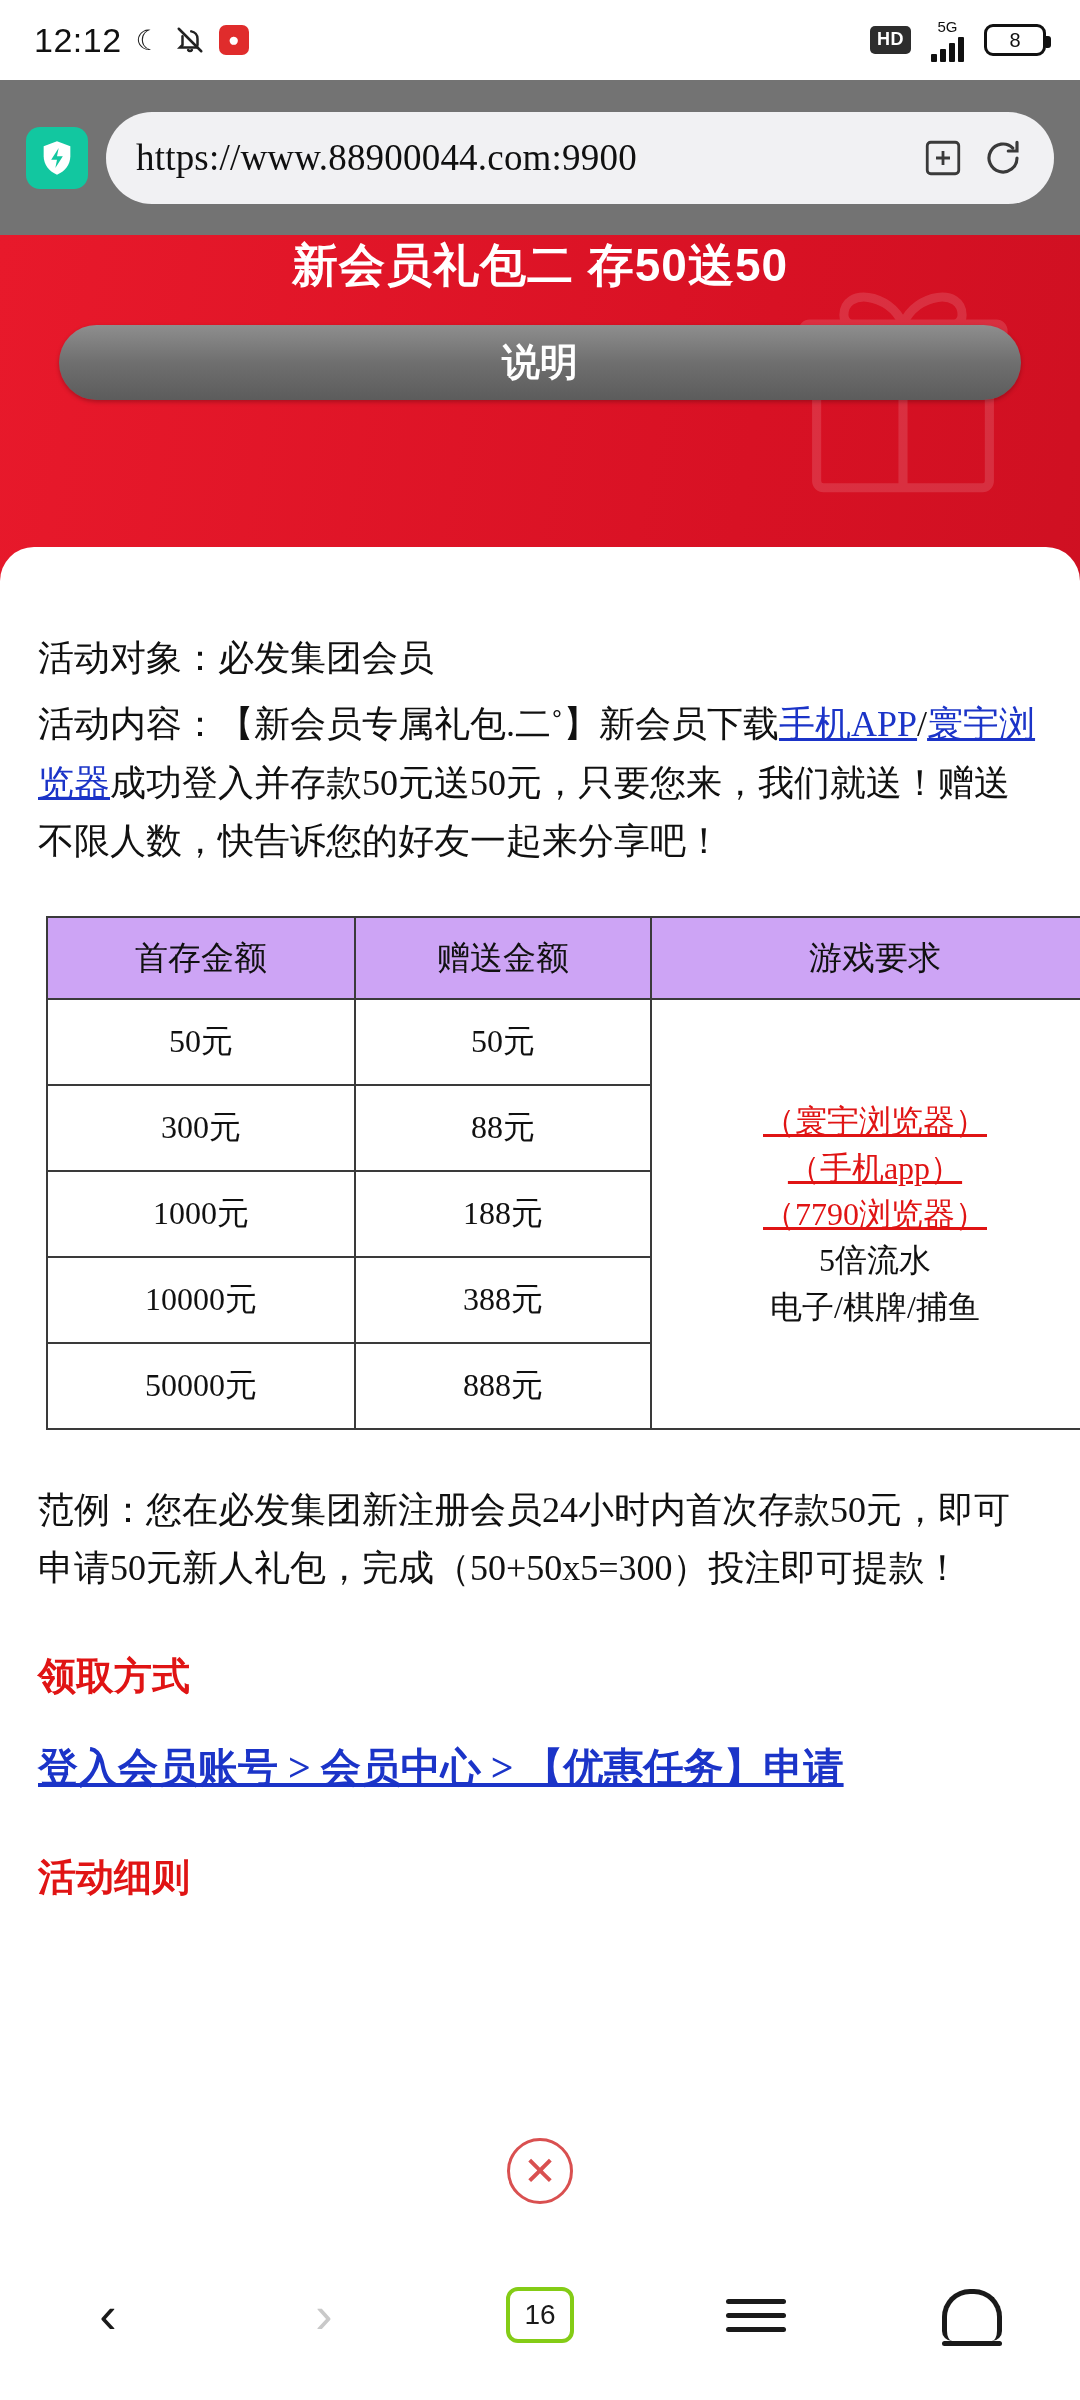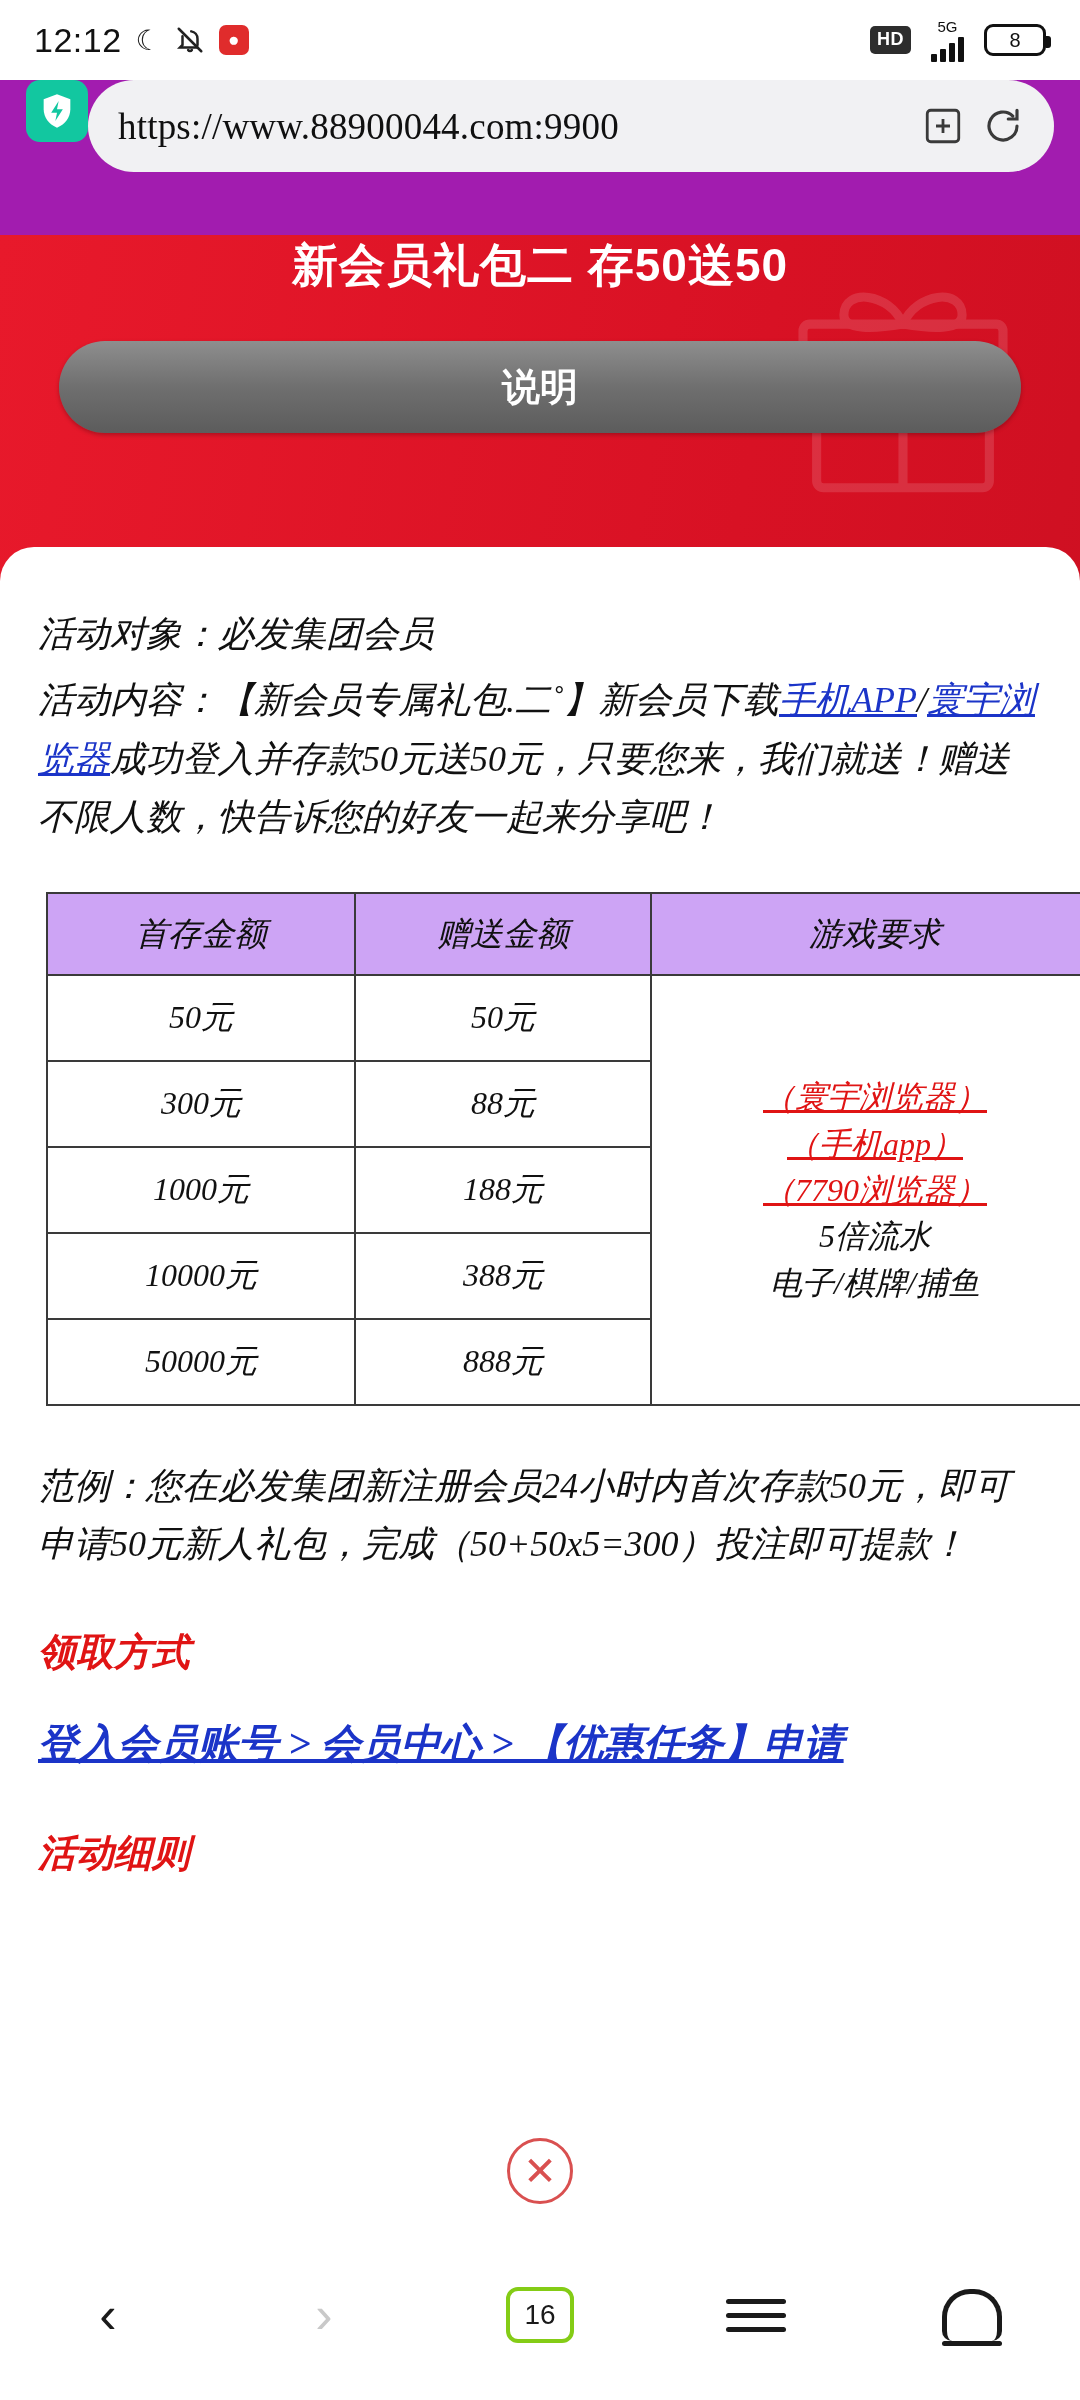--- a/index.html
+++ b/index.html
@@ -66,23 +66,24 @@
   .batt::after {
     content: ""; position: absolute; right: -8px; top: 9px;
     width: 5px; height: 12px; background: #111; border-radius: 0 3px 3px 0;
   }
   .batt span { font-size: 20px; color: #111; }
 
   
   .browser-bar {
     height: 155px;
     display: flex;
+    align-items: center;
     padding: 0 26px;
-    background: #a21caf;
-    gap: 0;
+    background: #737373;
+    gap: 18px;
   }
   .shield-icon {
     width: 62px; height: 62px; flex: 0 0 auto;
     background: #12c7a0;
     border-radius: 14px;
     display: flex; align-items: center; justify-content: center;
     position: relative;
   }
   .shield-icon svg { width: 40px; height: 40px; }
   .url-pill {
@@ -125,23 +126,23 @@
     text-align: center;
     color: #ffffff;
     font-size: 46px;
     font-weight: bold;
     letter-spacing: 1px;
     position: relative; z-index: 2;
   }
 
   .desc-btn {
     position: relative; z-index: 3;
-    margin: 44px auto 0 auto;
+    margin: 28px auto 0 auto;
     width: 962px;
-    height: 92px;
+    height: 75px;
     border-radius: 46px;
     background: linear-gradient(180deg, #8e8e8e 0%, #6f6f6f 50%, #5c5c5c 100%);
     color: #ffffff;
     font-size: 38px;
     font-weight: bold;
     display: flex;
     align-items: center;
     justify-content: center;
     box-shadow: 0 2px 4px rgba(0,0,0,0.25);
     text-align: center;
@@ -149,23 +150,22 @@
 
   .sheet {
     position: absolute;
     left: 0; right: 0;
     top: 312px;
     bottom: 0;
     background: #ffffff;
     border-top-left-radius: 34px;
     border-top-right-radius: 34px;
     z-index: 2;
-    padding: 58px 38px 0 38px;
+    padding: 82px 38px 0 38px;
     overflow: hidden;
-    font-style: italic;
   }
 
   .para {
     font-family: "Liberation Serif", serif;
     font-size: 36px;
     line-height: 1.62;
     color: #111111;
     margin-bottom: 8px;
   }
   .para .lnk {

